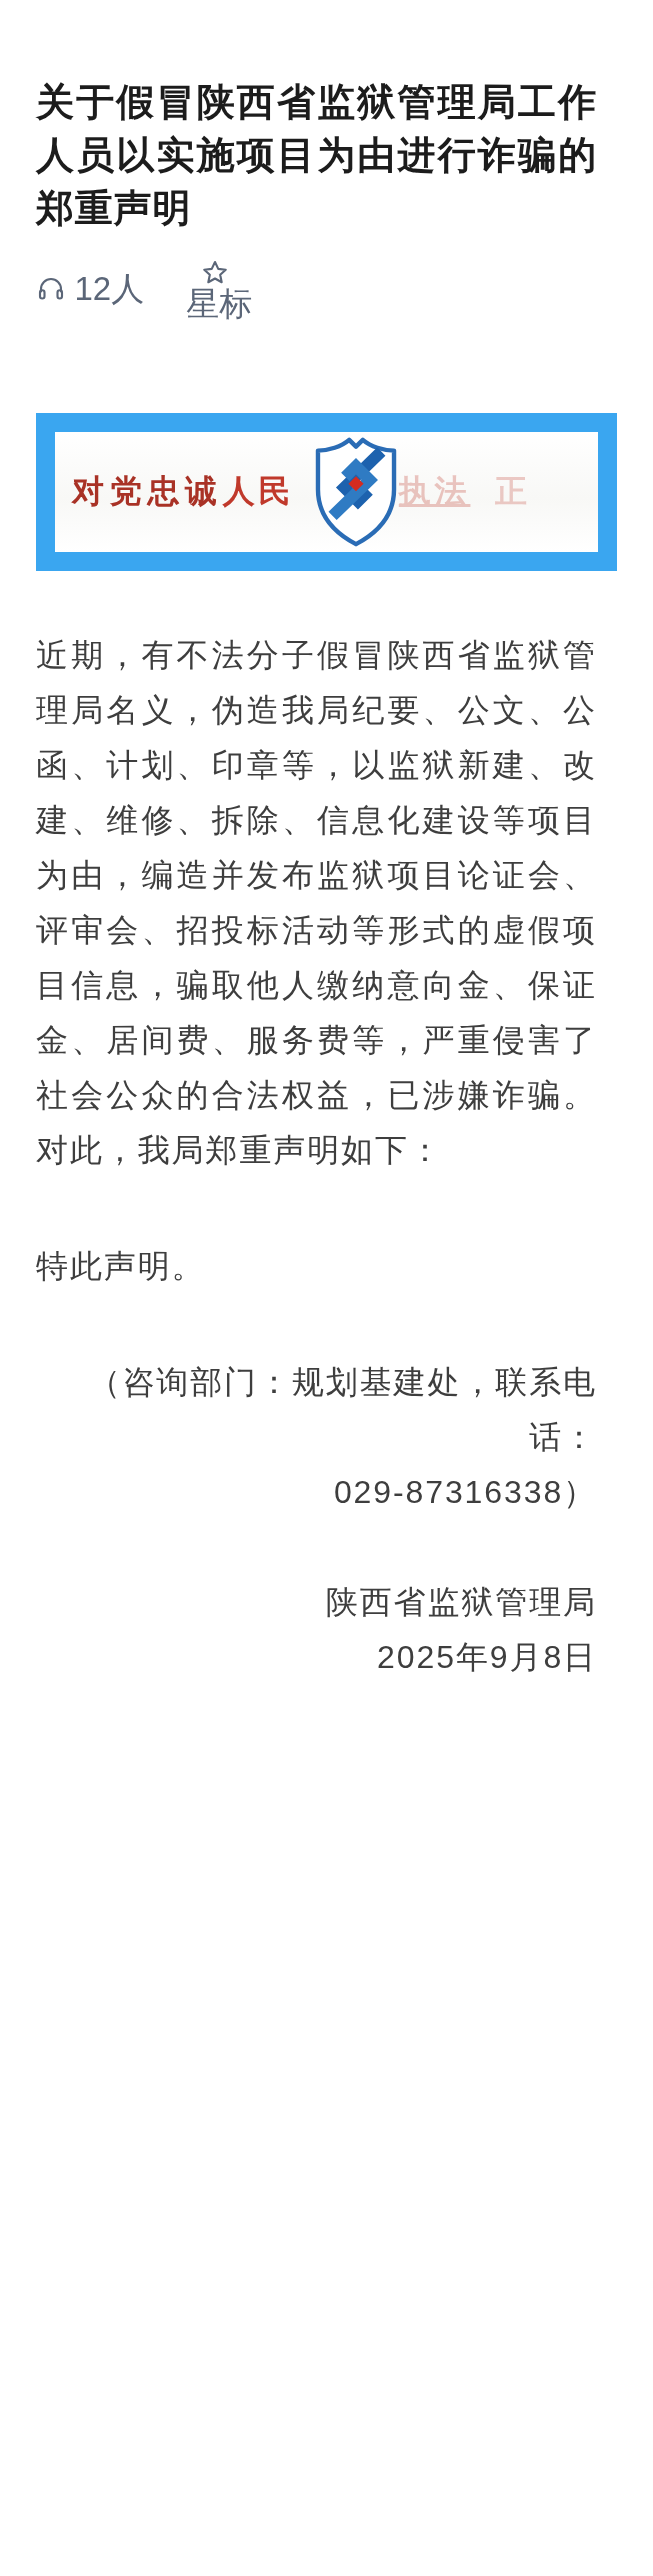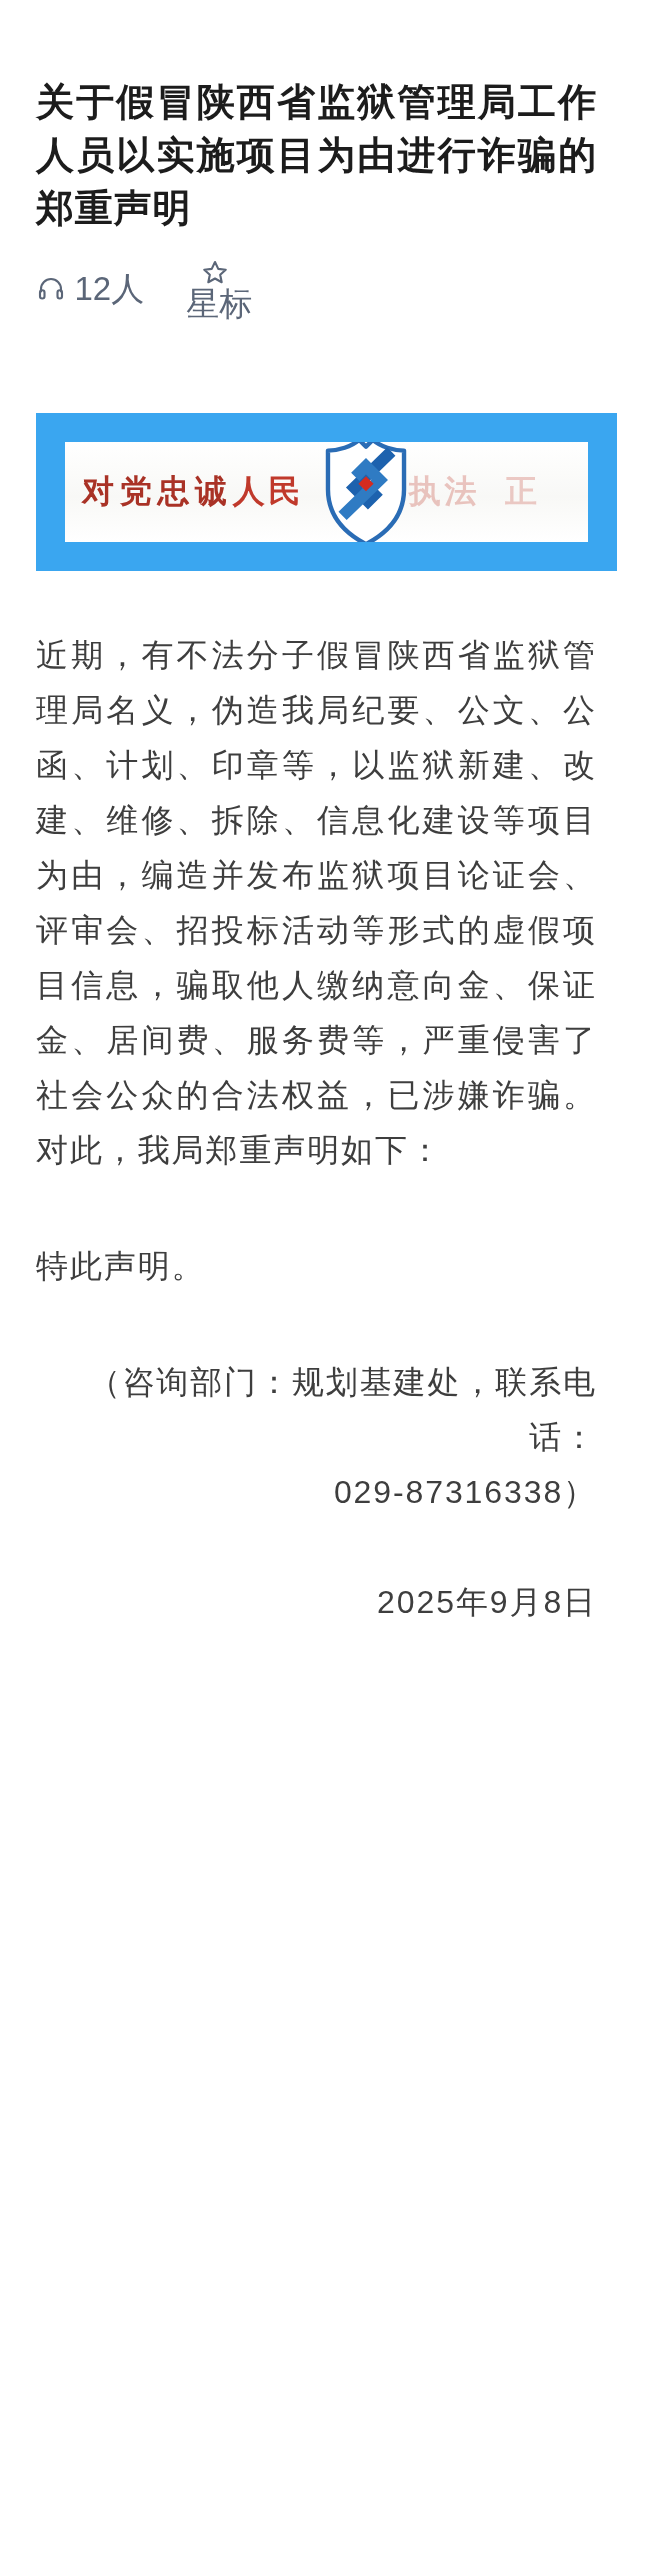--- a/index.html
+++ b/index.html
@@ -25,35 +25,35 @@
 
   
   .engage{margin-top:23px;display:flex;align-items:center;color:#5b6678;font-size:33px;line-height:32px;}
   .eng-item{display:inline-flex;align-items:center;cursor:pointer;}
   .eng-item + .eng-item{margin-left:42px;flex-direction:column;}
   .eng-item svg{display:block;margin-right:8.5px;}
 
   
   .banner{
     margin-top:93px;width:581px;height:158px;box-sizing:border-box;
-    background:#3aa6f0;padding:29px;cursor:pointer;
+    background:#3aa6f0;padding:19px;cursor:pointer;
   }
   .banner-inner{
     width:100%;height:100%;background:#fdfdfd;
     background-image:linear-gradient(180deg,#ffffff 0%,#f8f8f6 55%,#ffffff 100%);
     display:flex;align-items:center;overflow:hidden;
   }
   .slogan{
     font-family:"DejaVu Serif","Liberation Serif",serif;
     font-weight:700;font-size:32px;white-space:nowrap;
   }
   .s1{color:#a93226;margin-left:17px;letter-spacing:5.7px;}
   .s2{color:#c0392b;letter-spacing:3.8px;}
   .shield{margin-left:5.7px;flex:0 0 auto;}
-  .s3{color:#c0392b;opacity:0.28;margin-left:-13.3px;letter-spacing:3.8px;}
+  .s3{color:#c0392b;opacity:0.28;margin-left:-13.3px;letter-spacing:3.8px;text-decoration:underline;}
   .s4{color:#c0392b;opacity:0.25;margin-left:24.6px;}
 
   
   .content{margin-top:57px;}
   .content p{
     margin:0 0 61px 0;
     font-size:32px;line-height:55px;letter-spacing:1.9px;
     color:#3e3e3e;text-align:justify;
     word-break:break-all;
   }
@@ -105,17 +105,18 @@
     </div>
   </div>
 
   <div class="content">
     <p>近期，有不法分子假冒陕西省监狱管理局名义，伪造我局纪要、公文、公函、计划、印章等，以监狱新建、改建、维修、拆除、信息化建设等项目为由，编造并发布监狱项目论证会、评审会、招投标活动等形式的虚假项目信息，骗取他人缴纳意向金、保证金、居间费、服务费等，严重侵害了社会公众的合法权益，已涉嫌诈骗。对此，我局郑重声明如下：</p>
     <p class="closing">特此声明。</p>
     <div class="contact">
       <div class="cline">（咨询部门：规划基建处，联系电话：</div>
       <div class="cline">029-87316338）</div>
     </div>
+    <div class="sig">陕西省监狱管理局</div>
     <div class="sig">2025年9月8日</div>
   </div>
 
 </div>
 
 
 </body></html>

